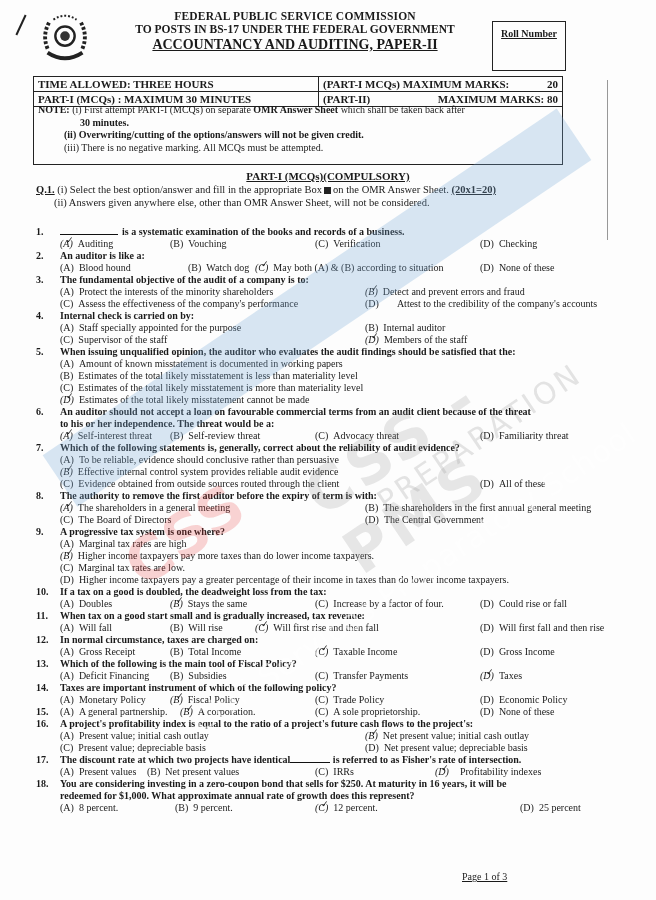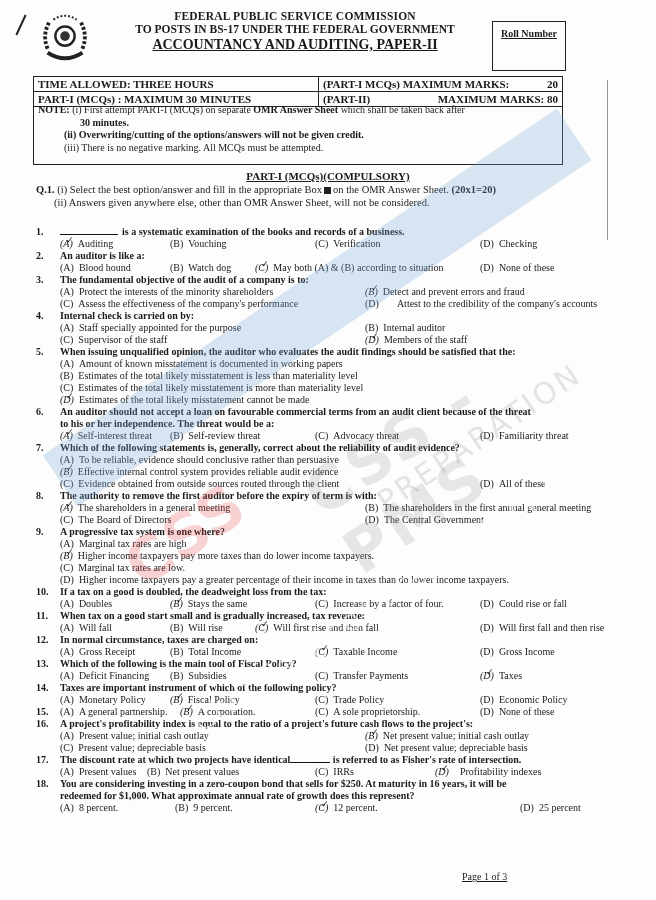--- a/index.html
+++ b/index.html
@@ -26,21 +26,21 @@
 
   .notebox { position: absolute; left: 33px; top: 104px; width: 528px; height: 60px; border: 1.5px solid #222; border-top: none; font-size: 10px; line-height: 12.5px; }
   .notebox .n1 { padding-left: 4px; }
   .notebox .n1 b { font-weight: bold; }
   .notebox .ind1 { padding-left: 46px; font-weight: bold; }
   .notebox .ind2 { padding-left: 30px; }
   .notebox .bold { font-weight: bold; }
 
   .part-title { position: absolute; left: 0; width: 656px; top: 170px; text-align: center; font-weight: bold; font-size: 11px; text-decoration: underline; }
   .q1 { position: absolute; left: 36px; top: 183px; font-size: 10.5px; line-height: 13px; }
-  .q1 .q1a b { font-weight: bold; }
+  .q1 .q1a b { font-weight: bold; text-decoration: underline; }
   .q1 .q1b { padding-left: 18px; }
   .box-glyph { display: inline-block; width: 7px; height: 7px; background: #222; vertical-align: middle; margin: 0 2px; }
 
   .questions { position: absolute; left: 36px; top: 226px; width: 580px; font-size: 10px; }
   .q { position: relative; }
   .q .num { position: absolute; left: 0; font-weight: bold; }
   .q .stem { margin-left: 24px; font-weight: bold; line-height: 12px; }
   .opts { margin-left: 24px; position: relative; height: 12px; line-height: 12px; }
   .opts span { position: absolute; top: 0; white-space: nowrap; }
   .blank { display: inline-block; width: 58px; border-bottom: 1px solid #111; margin-right: 4px; }
@@ -121,21 +121,21 @@
           <span style="left: 110px;"><span style="position: static;">(B)</span><span style="position: static; margin-left: 5px;">Vouching</span></span>
           <span style="left: 255px;"><span style="position: static;">(C)</span><span style="position: static; margin-left: 5px;">Verification</span></span>
           <span style="left: 420px;"><span style="position: static;">(D)</span><span style="position: static; margin-left: 5px;">Checking</span></span>
         </div>
       </div>
       <div class="q">
         <span class="num">2.</span>
         <div class="stem"><span>An auditor is like a:</span></div>
         <div class="opts">
           <span style="left: 0px;"><span style="position: static;">(A)</span><span style="position: static; margin-left: 5px;">Blood hound</span></span>
-          <span style="left: 110px;"><span style="position: static;">(B)</span><span style="position: static; margin-left: 5px;">Watch dog</span></span>
+          <span style="left: 128px;"><span style="position: static;">(B)</span><span style="position: static; margin-left: 5px;">Watch dog</span></span>
           <span style="left: 195px;"><span style="position: static; font-style: italic;">(C)</span><span style="position: static; margin-left: 5px;">May both (A) &amp; (B) according to situation</span><span style="position: absolute; left: 6px; top: -4px; font-size: 9px;">✓</span></span>
           <span style="left: 420px;"><span style="position: static;">(D)</span><span style="position: static; margin-left: 5px;">None of these</span></span>
         </div>
       </div>
       <div class="q">
         <span class="num">3.</span>
         <div class="stem"><span>The fundamental objective of the audit of a company is to:</span></div>
         <div class="opts">
           <span style="left: 0px;"><span style="position: static;">(A)</span><span style="position: static; margin-left: 5px;">Protect the interests of the minority shareholders</span></span>
           <span style="left: 305px;"><span style="position: static; font-style: italic;">(B)</span><span style="position: static; margin-left: 5px;">Detect and prevent errors and fraud</span><span style="position: absolute; left: 6px; top: -4px; font-size: 9px;">✓</span></span>

